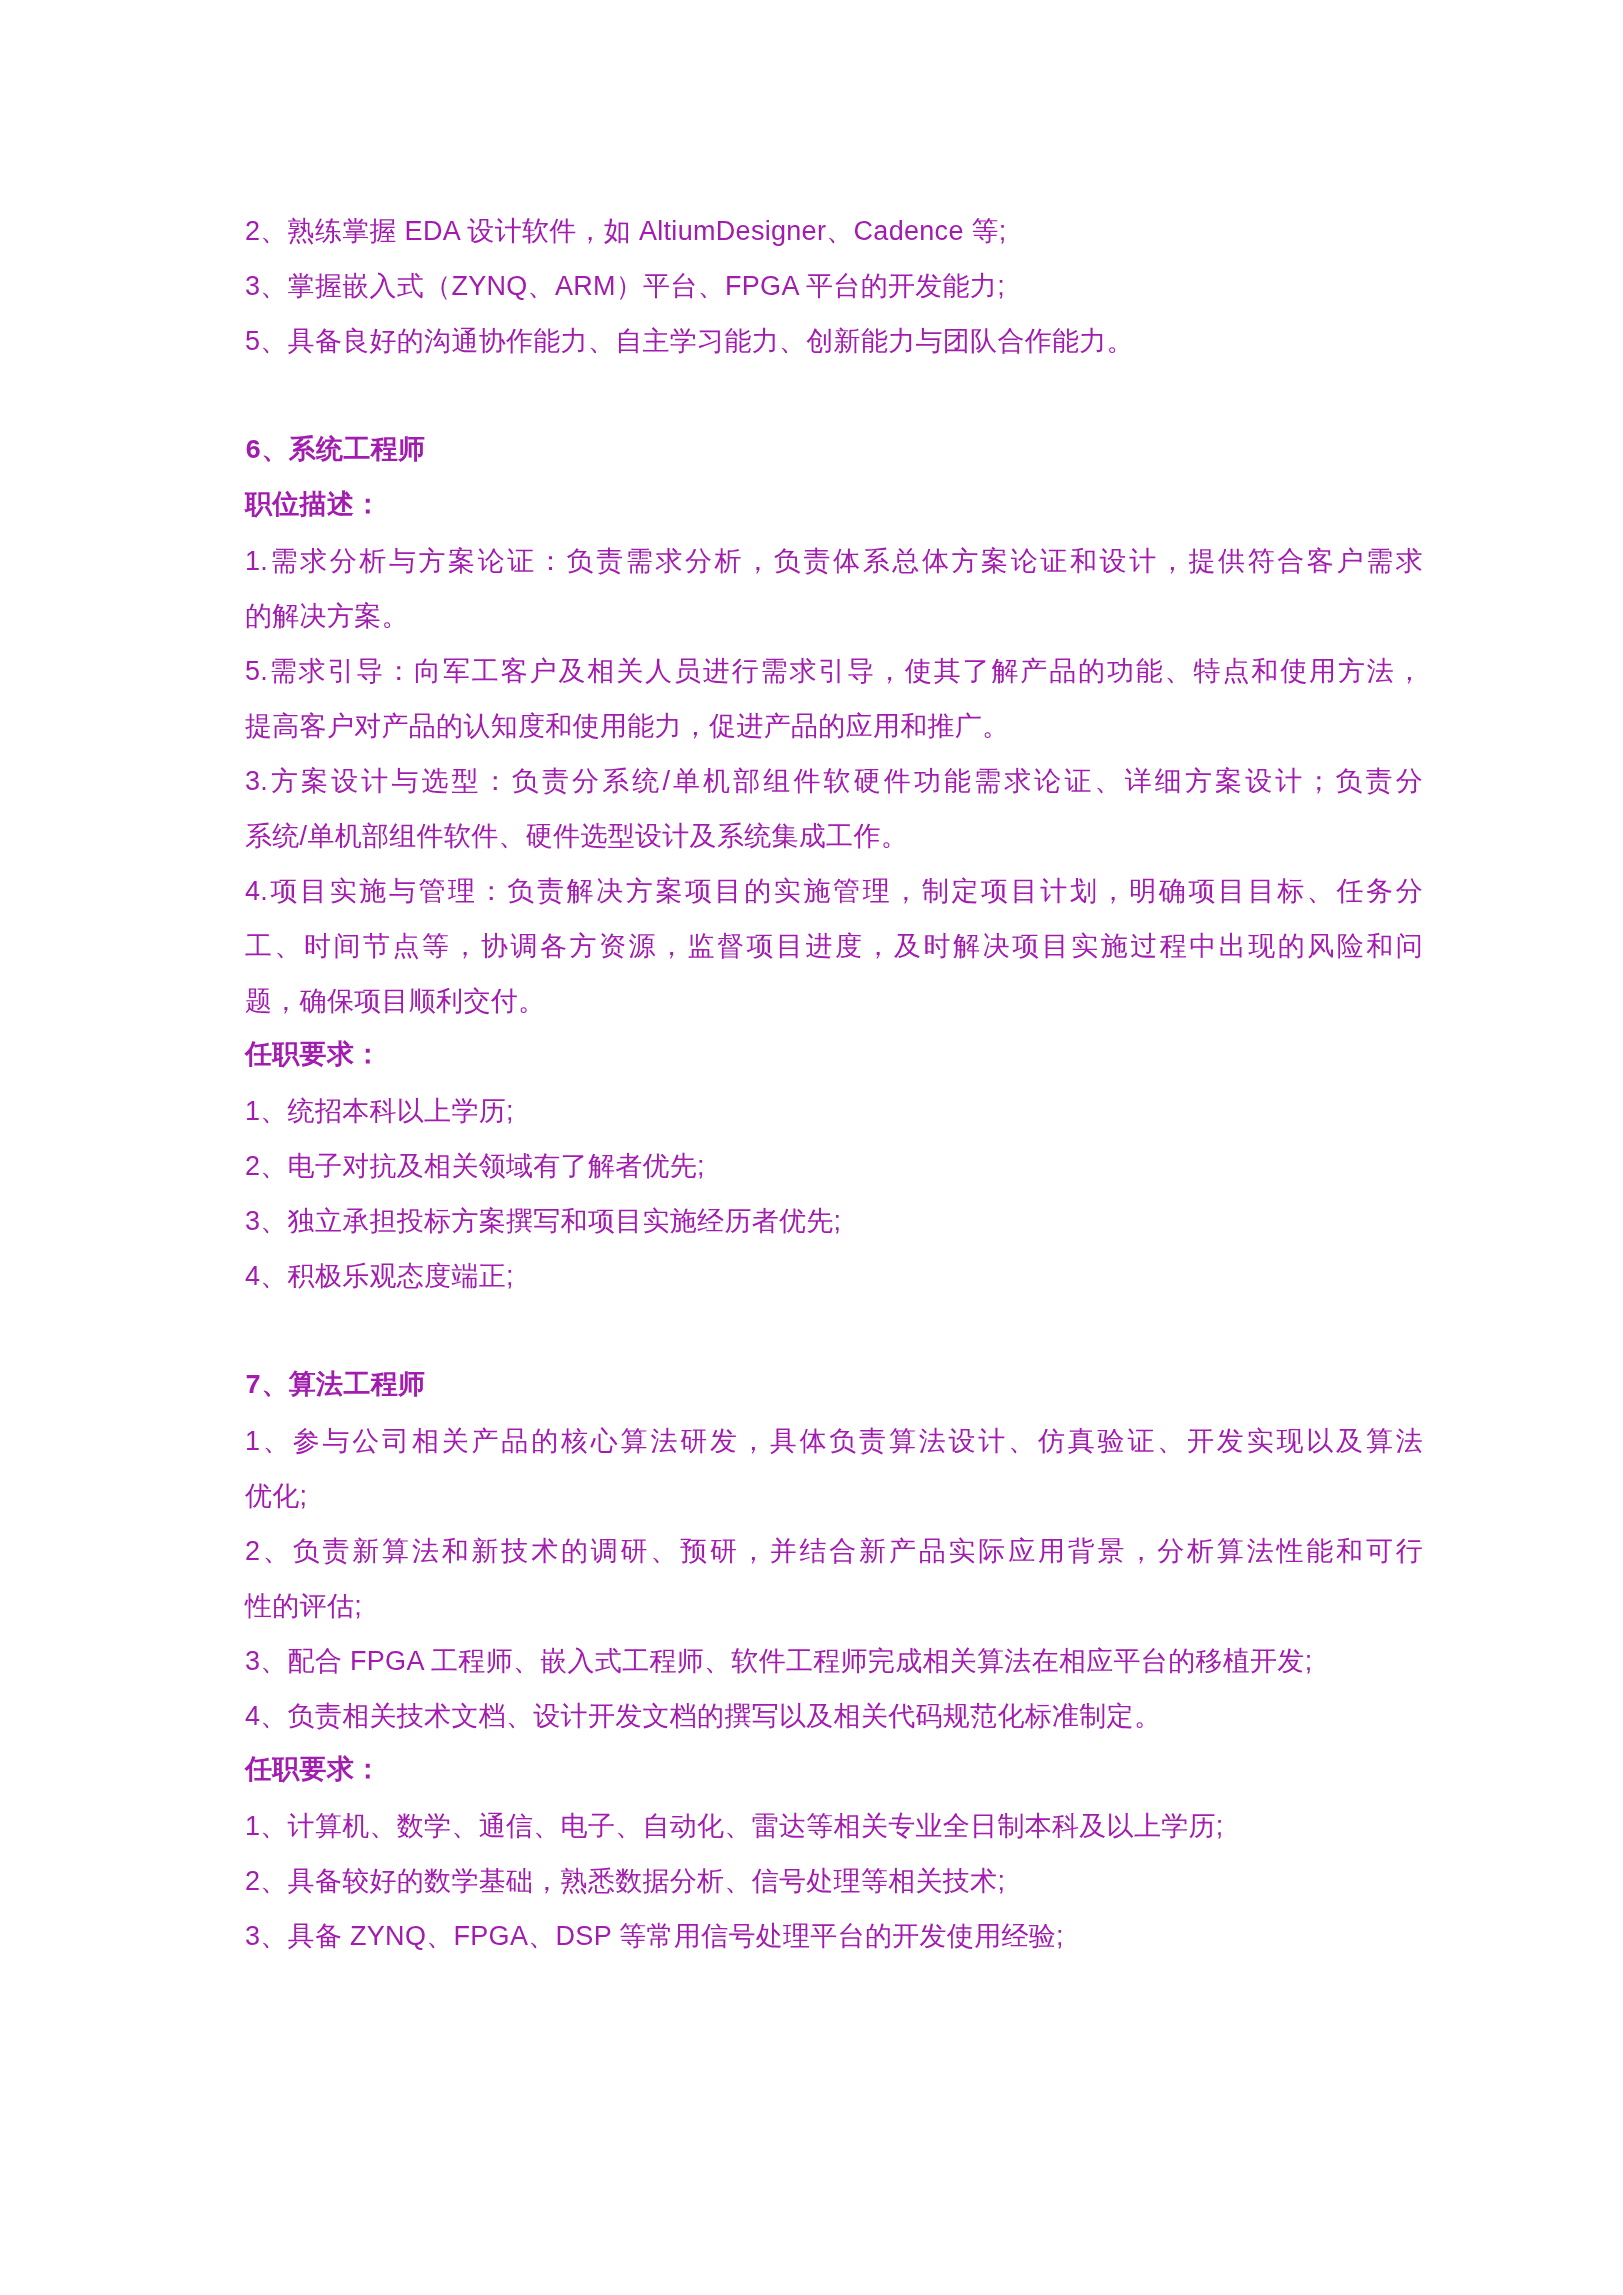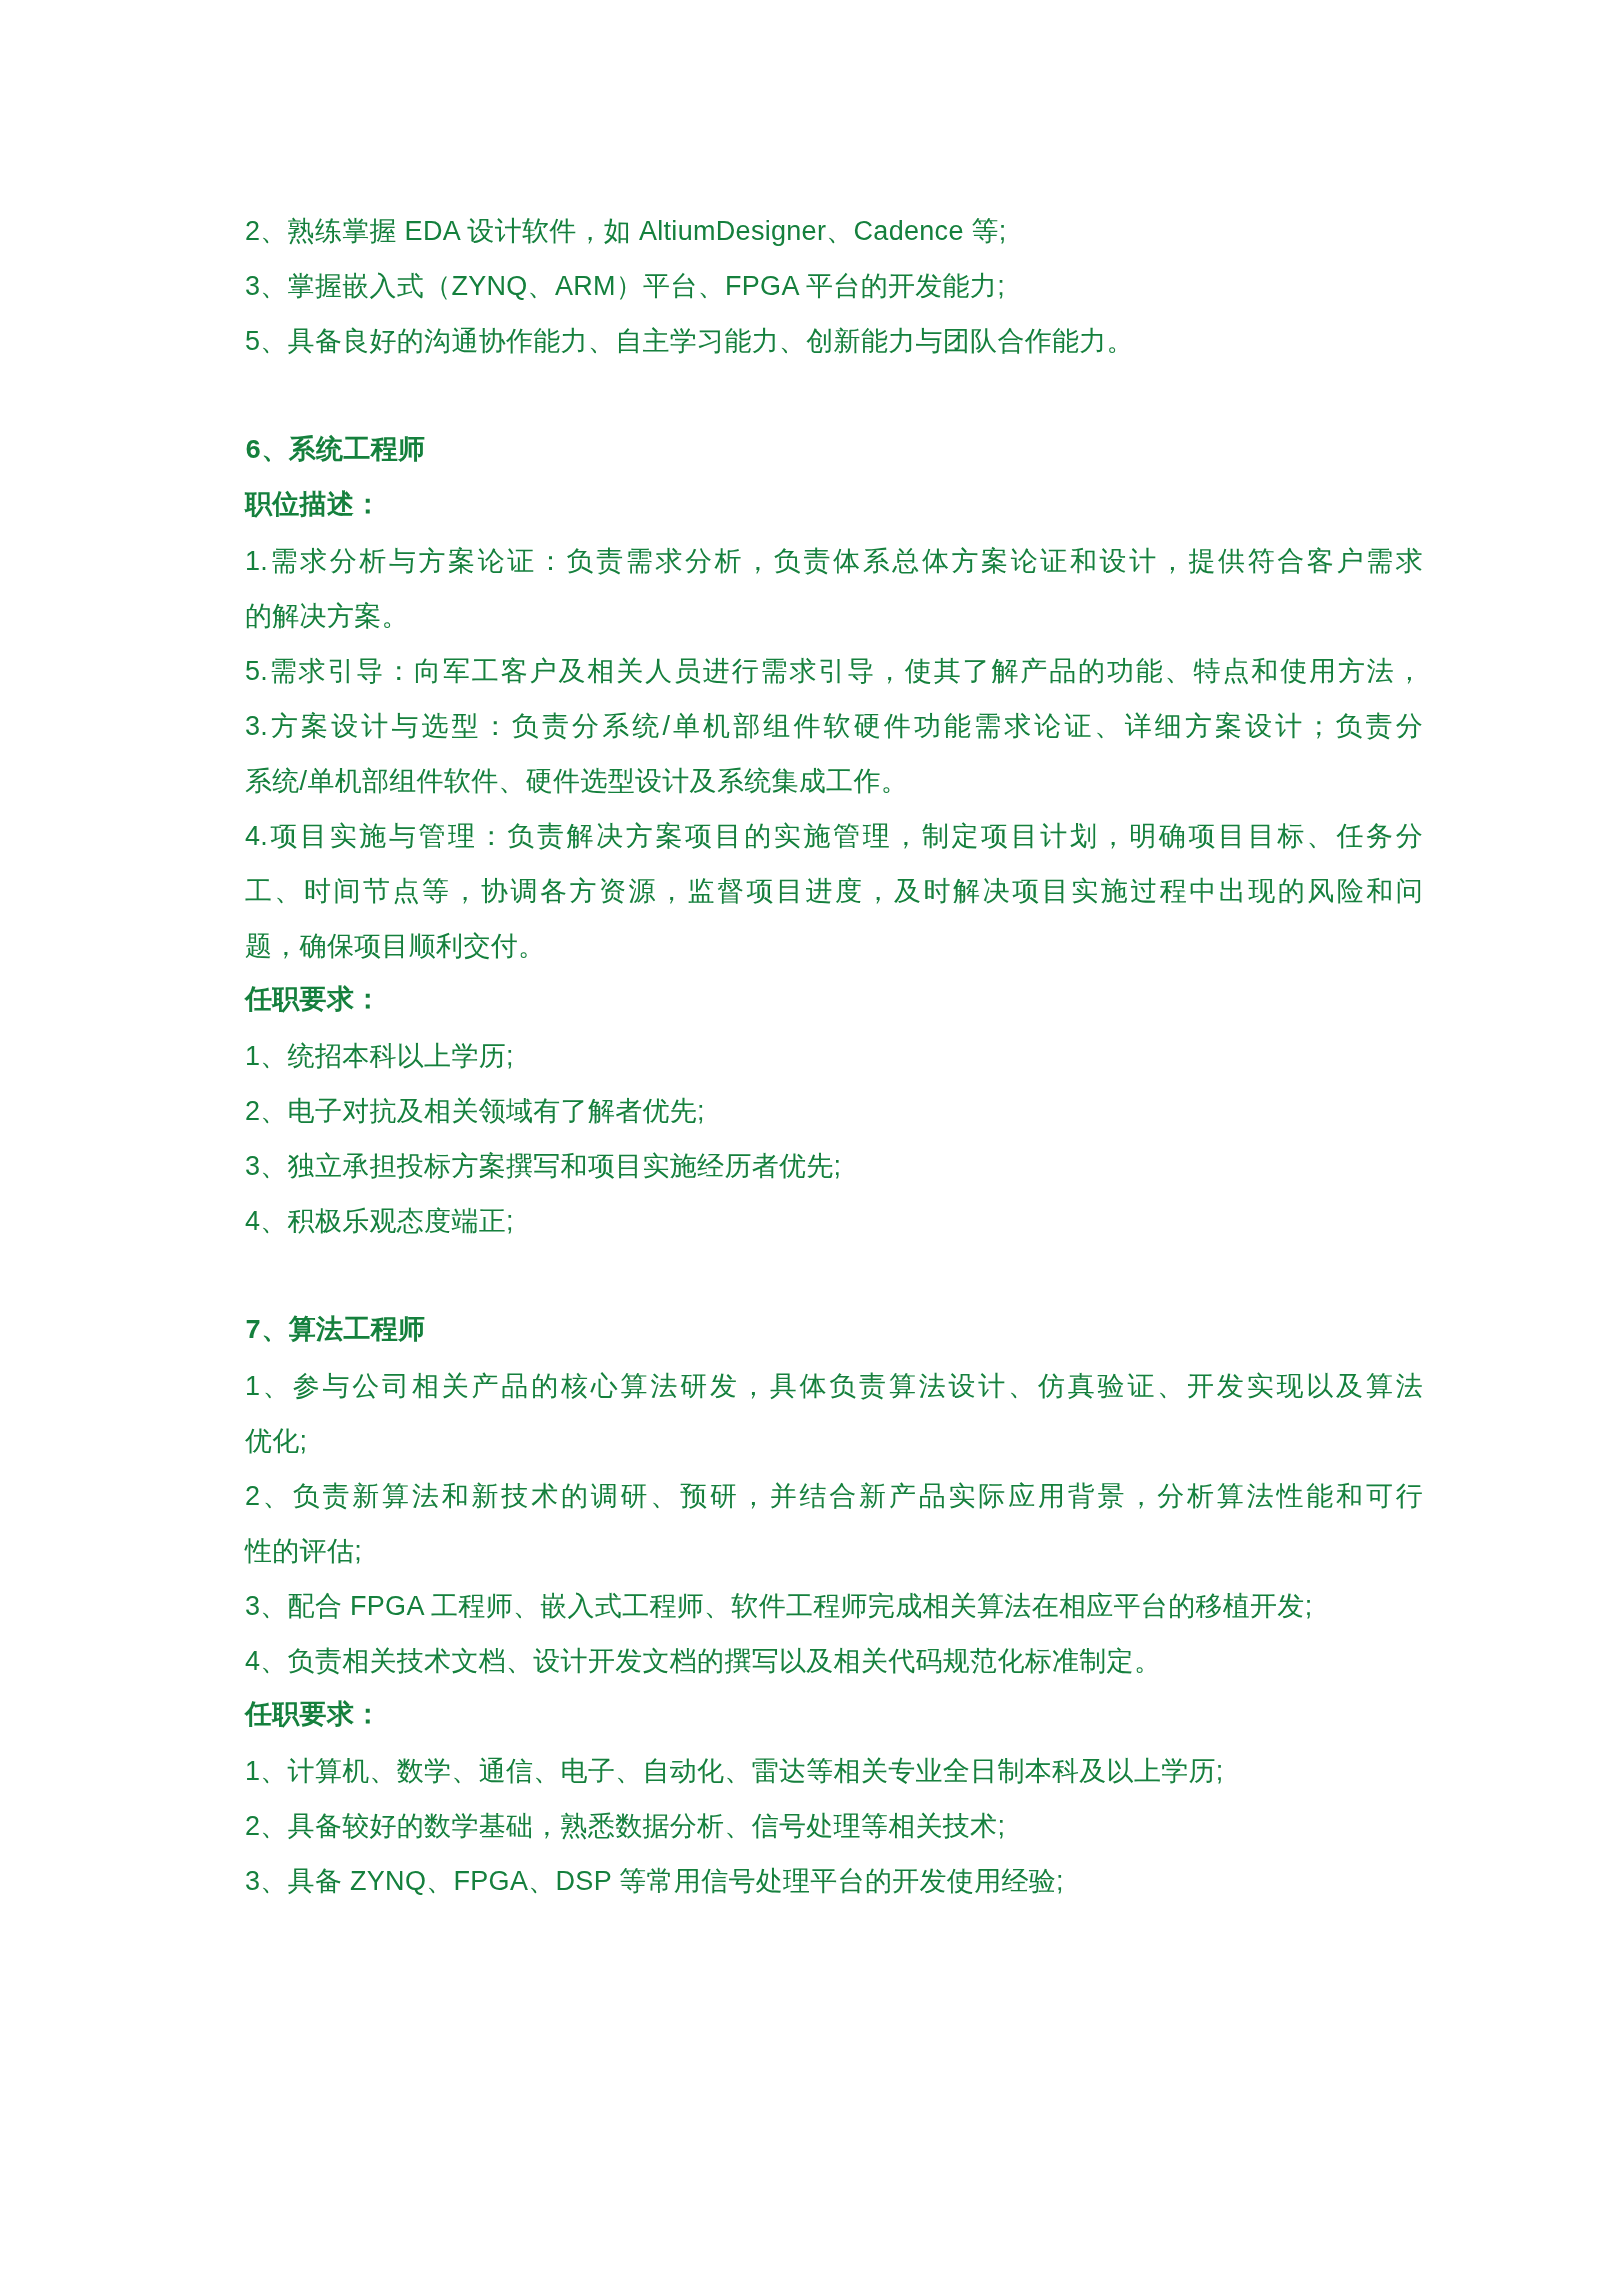--- a/index.html
+++ b/index.html
@@ -6,21 +6,21 @@
     margin: 0;
     padding: 0;
     background: #ffffff;
   }
   .page {
     position: relative;
     box-sizing: border-box;
     width: 1623px;
     height: 2295px;
     background: #ffffff;
-    color: #15803d;
+    color: #a21caf;
     font-family: "Liberation Sans", sans-serif;
     font-size: 27px;
     padding: 204px 200px 0 245px;
   }
   .line {
     line-height: 55px;
     min-height: 55px;
     text-align: justify;
     letter-spacing: 0.3px;
   }
@@ -42,20 +42,21 @@
 <div class="page">
   <div class="line">2、熟练掌握 EDA 设计软件，如 AltiumDesigner、Cadence 等;</div>
   <div class="line">3、掌握嵌入式（ZYNQ、ARM）平台、FPGA 平台的开发能力;</div>
   <div class="line">5、具备良好的沟通协作能力、自主学习能力、创新能力与团队合作能力。</div>
   <div class="line blank"></div>
   <div class="line bold">6、系统工程师</div>
   <div class="line bold">职位描述：</div>
   <div class="line stretch">1.需求分析与方案论证：负责需求分析，负责体系总体方案论证和设计，提供符合客户需求</div>
   <div class="line">的解决方案。</div>
   <div class="line stretch">5.需求引导：向军工客户及相关人员进行需求引导，使其了解产品的功能、特点和使用方法，</div>
+  <div class="line">提高客户对产品的认知度和使用能力，促进产品的应用和推广。</div>
   <div class="line stretch">3.方案设计与选型：负责分系统/单机部组件软硬件功能需求论证、详细方案设计；负责分</div>
   <div class="line">系统/单机部组件软件、硬件选型设计及系统集成工作。</div>
   <div class="line stretch">4.项目实施与管理：负责解决方案项目的实施管理，制定项目计划，明确项目目标、任务分</div>
   <div class="line stretch">工、时间节点等，协调各方资源，监督项目进度，及时解决项目实施过程中出现的风险和问</div>
   <div class="line">题，确保项目顺利交付。</div>
   <div class="line bold">任职要求：</div>
   <div class="line">1、统招本科以上学历;</div>
   <div class="line">2、电子对抗及相关领域有了解者优先;</div>
   <div class="line">3、独立承担投标方案撰写和项目实施经历者优先;</div>
   <div class="line">4、积极乐观态度端正;</div>

